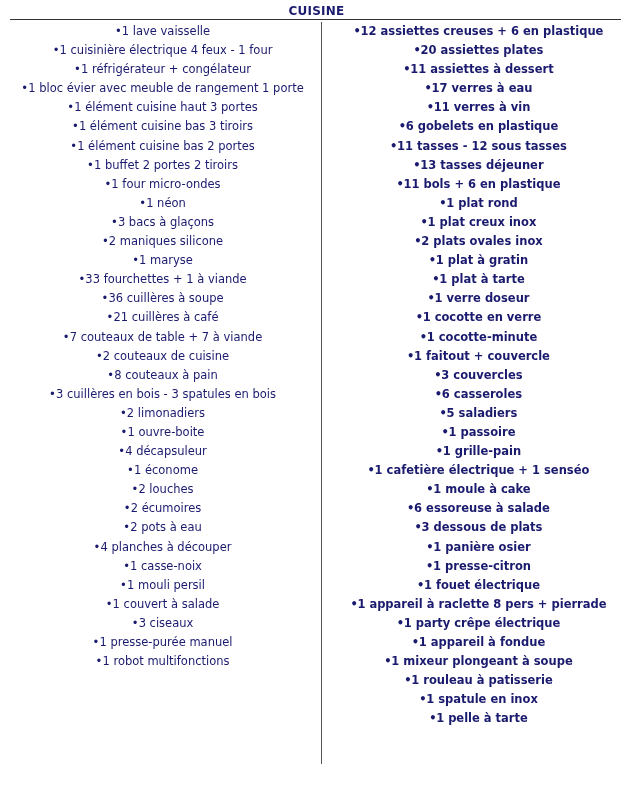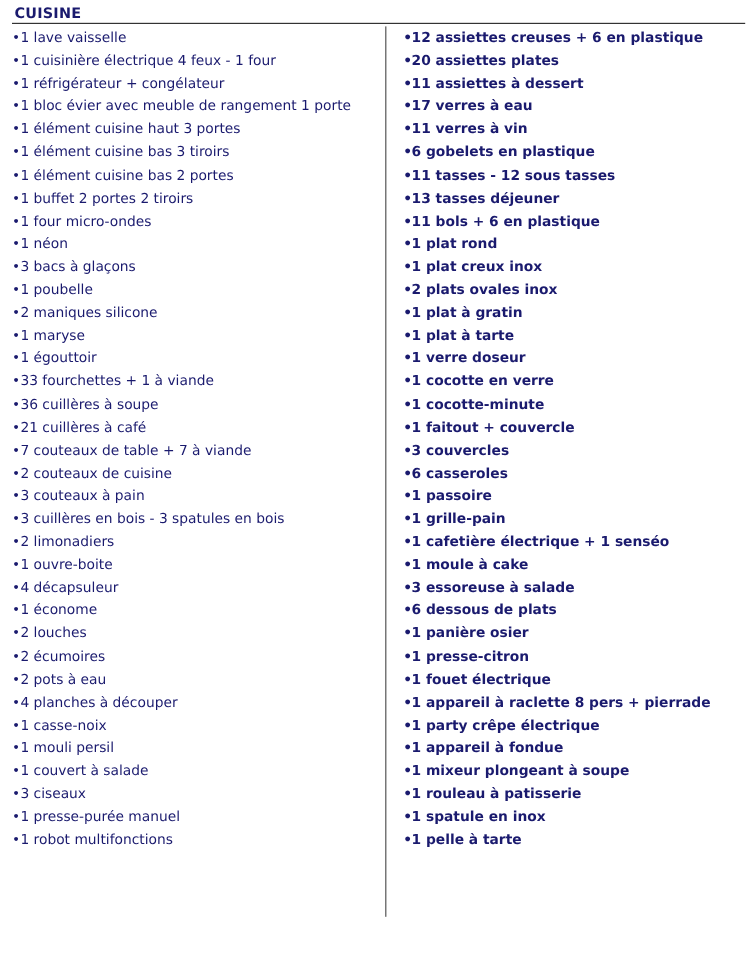--- a/index.html
+++ b/index.html
@@ -13,20 +13,21 @@
     font-family: "DejaVu Sans", sans-serif;
     color: #1a1a6e;
     overflow: hidden;
   }
   .page {
     position: relative;
     width: 629px;
     height: 800px;
     box-sizing: border-box;
     padding: 4px 8px 0 10px;
+    text-align: center;
   }
   .title {
     font-size: 12px;
     font-weight: bold;
     color: #1a1a6e;
     letter-spacing: 0.2px;
     margin: 0 0 1px 2px;
     line-height: 14px;
   }
   .rule {
@@ -91,30 +92,28 @@
           <li><span class="bullet">•</span><span>1 cuisinière électrique 4 feux  - 1 four</span></li>
           <li><span class="bullet">•</span><span>1 réfrigérateur + congélateur</span></li>
           <li><span class="bullet">•</span><span>1 bloc évier avec meuble de rangement 1 porte</span></li>
           <li><span class="bullet">•</span><span>1 élément cuisine haut 3 portes</span></li>
           <li><span class="bullet">•</span><span>1 élément cuisine bas 3 tiroirs</span></li>
           <li><span class="bullet">•</span><span>1 élément cuisine bas 2 portes</span></li>
           <li><span class="bullet">•</span><span>1 buffet 2 portes 2 tiroirs</span></li>
           <li><span class="bullet">•</span><span>1 four micro-ondes</span></li>
           <li><span class="bullet">•</span><span>1 néon</span></li>
           <li><span class="bullet">•</span><span>3 bacs à glaçons</span></li>
-          <li><span class="bullet">•</span><span>1 poubelle</span></li>
           <li><span class="bullet">•</span><span>2 maniques silicone</span></li>
           <li><span class="bullet">•</span><span>1 maryse</span></li>
-          <li><span class="bullet">•</span><span>1 égouttoir</span></li>
           <li><span class="bullet">•</span><span>33 fourchettes + 1 à viande</span></li>
           <li><span class="bullet">•</span><span>36 cuillères à soupe</span></li>
           <li><span class="bullet">•</span><span>21 cuillères à café</span></li>
           <li><span class="bullet">•</span><span>7 couteaux de table + 7 à viande</span></li>
           <li><span class="bullet">•</span><span>2 couteaux de cuisine</span></li>
-          <li><span class="bullet">•</span><span>3 couteaux à pain</span></li>
+          <li><span class="bullet">•</span><span>8 couteaux à pain</span></li>
           <li><span class="bullet">•</span><span>3 cuillères en bois  - 3 spatules en bois</span></li>
           <li><span class="bullet">•</span><span>2 limonadiers</span></li>
           <li><span class="bullet">•</span><span>1 ouvre-boite</span></li>
           <li><span class="bullet">•</span><span>4 décapsuleur</span></li>
           <li><span class="bullet">•</span><span>1 économe</span></li>
           <li><span class="bullet">•</span><span>2 louches</span></li>
           <li><span class="bullet">•</span><span>2 écumoires</span></li>
           <li><span class="bullet">•</span><span>2 pots à eau</span></li>
           <li><span class="bullet">•</span><span>4 planches à découper</span></li>
           <li><span class="bullet">•</span><span>1 casse-noix</span></li>
@@ -141,26 +140,27 @@
           <li><span class="bullet">•</span><span>1 plat creux inox</span></li>
           <li><span class="bullet">•</span><span>2 plats ovales inox</span></li>
           <li><span class="bullet">•</span><span>1 plat à gratin</span></li>
           <li><span class="bullet">•</span><span>1 plat à tarte</span></li>
           <li><span class="bullet">•</span><span>1 verre doseur</span></li>
           <li><span class="bullet">•</span><span>1 cocotte en verre</span></li>
           <li><span class="bullet">•</span><span>1 cocotte-minute</span></li>
           <li><span class="bullet">•</span><span>1 faitout + couvercle</span></li>
           <li><span class="bullet">•</span><span>3 couvercles</span></li>
           <li><span class="bullet">•</span><span>6 casseroles</span></li>
+          <li><span class="bullet">•</span><span>5 saladiers</span></li>
           <li><span class="bullet">•</span><span>1 passoire</span></li>
           <li><span class="bullet">•</span><span>1 grille-pain</span></li>
           <li><span class="bullet">•</span><span>1 cafetière électrique + 1 senséo</span></li>
           <li><span class="bullet">•</span><span>1 moule à cake</span></li>
-          <li><span class="bullet">•</span><span>3 essoreuse à salade</span></li>
-          <li><span class="bullet">•</span><span>6 dessous de plats</span></li>
+          <li><span class="bullet">•</span><span>6 essoreuse à salade</span></li>
+          <li><span class="bullet">•</span><span>3 dessous de plats</span></li>
           <li><span class="bullet">•</span><span>1 panière osier</span></li>
           <li><span class="bullet">•</span><span>1 presse-citron</span></li>
           <li><span class="bullet">•</span><span>1 fouet électrique</span></li>
           <li><span class="bullet">•</span><span>1 appareil à raclette 8 pers + pierrade</span></li>
           <li><span class="bullet">•</span><span>1 party crêpe électrique</span></li>
           <li><span class="bullet">•</span><span>1 appareil à fondue</span></li>
           <li><span class="bullet">•</span><span>1 mixeur plongeant à soupe</span></li>
           <li><span class="bullet">•</span><span>1 rouleau à patisserie</span></li>
           <li><span class="bullet">•</span><span>1 spatule en inox</span></li>
           <li><span class="bullet">•</span><span>1 pelle à tarte</span></li>

